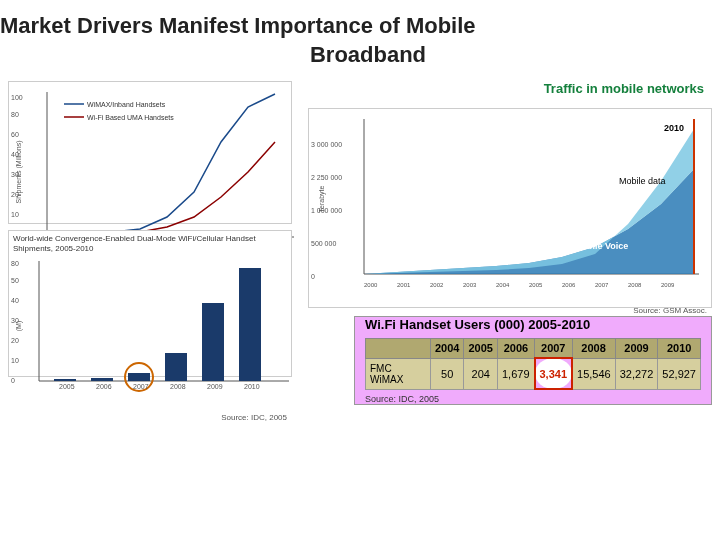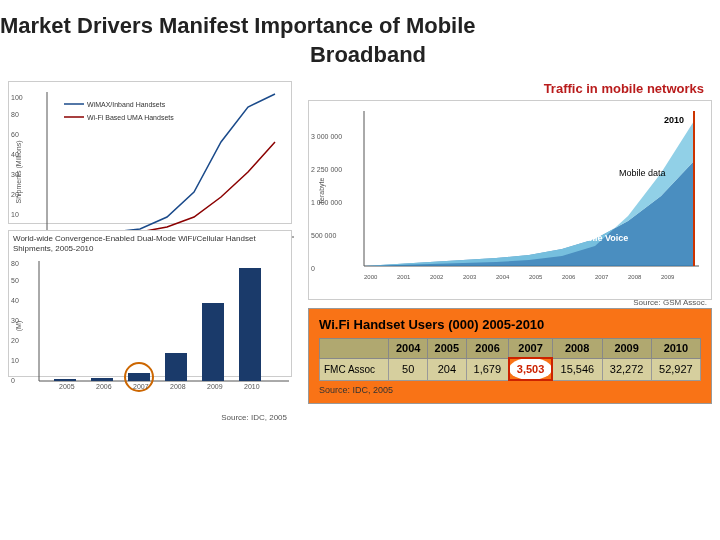--- a/index.html
+++ b/index.html
@@ -76,40 +76,41 @@
     .right-col {
       width: 420px;
       display: flex;
       flex-direction: column;
       padding: 4px 8px;
     }
 
     .traffic-title {
       font-size: 13px;
       font-weight: bold;
-      color: #b91c1c;
+      color: #15803d;
       text-align: right;
       padding-right: 8px;
-      margin-bottom: 4px;
+      margin-bottom: 12px;
     }
 
     .traffic-chart-box {
       background: #fff;
       border: 1px solid #ccc;
       height: 200px;
       position: relative;
       margin-bottom: 4px;
     }
 
     
     .wifi-table-container {
-      background: #f97316;
+      background: #f0abfc;
       border: 1px solid #999;
-      padding: 8px 10px;
+      padding: 0 10px;
       margin-top: 4px;
+      margin-left: 46px;
     }
 
     .wifi-table-title {
       font-size: 13px;
       font-weight: bold;
       color: #000;
       margin-bottom: 6px;
     }
 
     .wifi-table {
@@ -298,25 +299,25 @@
             <th>2005</th>
             <th>2006</th>
             <th>2007</th>
             <th>2008</th>
             <th>2009</th>
             <th>2010</th>
           </tr>
         </thead>
         <tbody>
           <tr>
-            <td class="label-cell">FMC Assoc</td>
+            <td class="label-cell">FMC WiMAX</td>
             <td>50</td>
             <td>204</td>
             <td>1,679</td>
-            <td class="highlighted-cell">3,503</td>
+            <td class="highlighted-cell">3,341</td>
             <td>15,546</td>
             <td>32,272</td>
             <td>52,927</td>
           </tr>
         </tbody>
       </table>
       <div class="wifi-source">Source: IDC, 2005</div>
     </div>
 
   </div>

